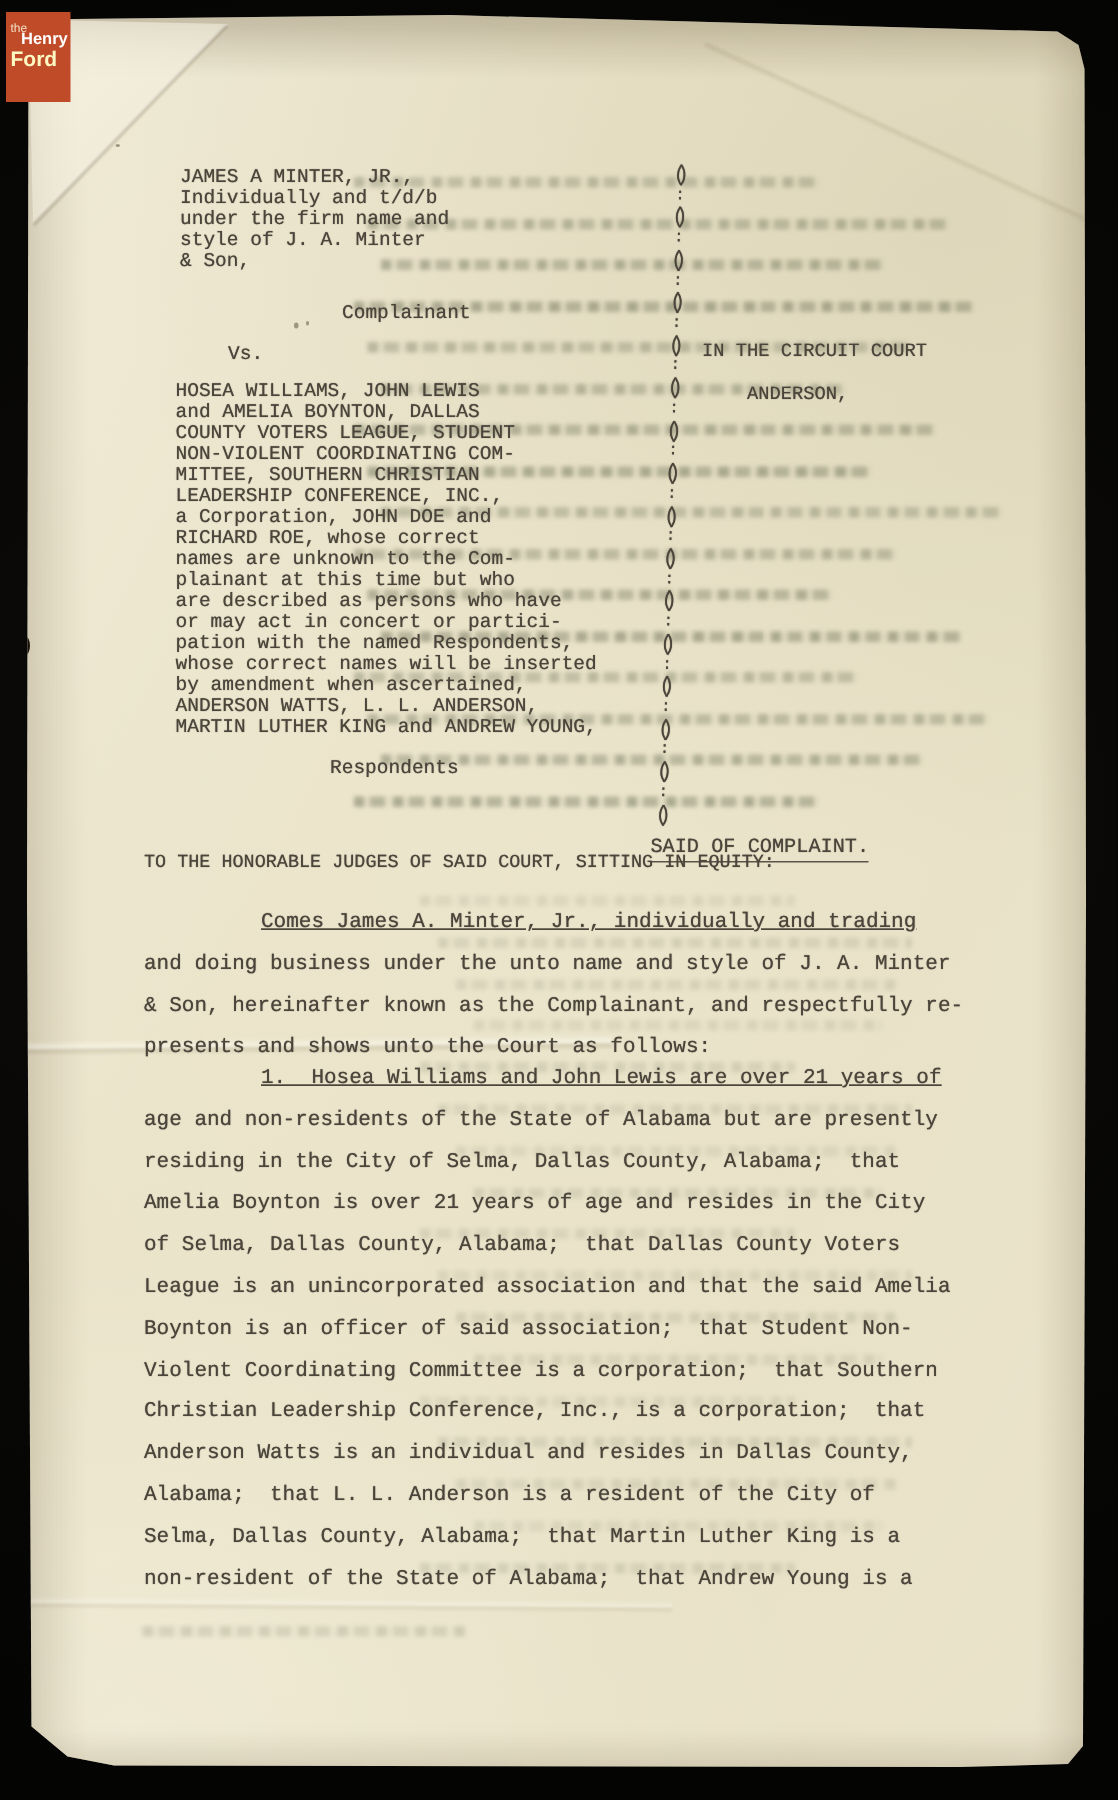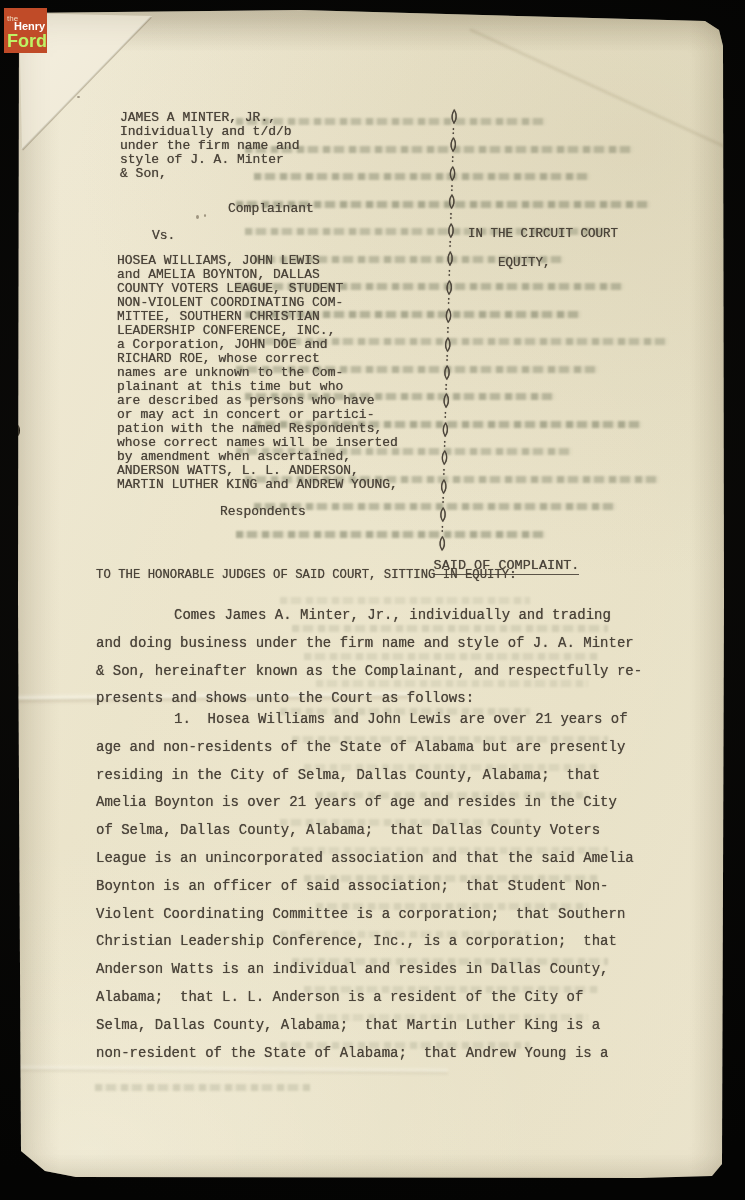--- a/index.html
+++ b/index.html
@@ -62,28 +62,28 @@
     transform:rotate(1.6deg);transform-origin:top center;}
   .divider-col .lens{display:block;letter-spacing:-.45em;transform:scaleY(1.12);margin-right:.4em;}
   .divider-col .sep{display:block;font-size:11px;line-height:8px;}
   .cap-court{left:468px;top:220px;font-size:12.5px;line-height:29px;}
   .heading{left:385px;top:543px;font-size:13.5px;}
   .heading span{border-bottom:1.5px solid rgba(75,68,58,.9);padding-bottom:1px;}
   .salutation{left:96px;top:568px;font-size:12.3px;}
   .body-block{left:96px;font-size:14px;line-height:27.8px;}
   .body-intro{top:602px;}
   .body-item1{top:706px;}
-  .body-block > div:first-child{text-indent:78px;}
+  .body-block > div:first-child{text-indent:78px;text-decoration:underline;}
   
-  .logo{position:absolute;left:4px;top:8px;width:43px;height:45px;background:#c04b28;
+  .logo{position:absolute;left:4px;top:8px;width:43px;height:60px;background:#c04b28;
     font-family:"Liberation Sans","DejaVu Sans",sans-serif;}
   .logo span{position:absolute;line-height:1;}
   .logo-the{left:3px;top:7px;font-size:8px;color:#f2dfc4;}
   .logo-henry{left:10px;top:13px;font-size:11px;font-weight:700;color:#fff;}
-  .logo-ford{left:3px;top:24px;font-size:18px;font-weight:700;color:#bef264;}
+  .logo-ford{left:3px;top:24px;font-size:14px;font-weight:700;color:#fef9c3;}
 </style>
 </head>
 <body>
 
 <div class="stage">
   <div class="paper">
     <div class="inner-shade"></div>
     <div class="fold"></div>
     <div class="fold-line"></div>
     <div class="crease crease-mid"></div>
@@ -130,27 +130,27 @@
         <div class="bleed-line" style="top: 1041.8px; left: 280px; width: 250px; opacity: 0.24;"></div>
         <div class="bleed-line" style="top: 1084px; left: 95px; width: 215px; opacity: 0.28;"></div>
       </div>
 
     <div class="ink cap-complainant"><div>JAMES A MINTER, JR.,</div><div>Individually and t/d/b</div><div>under the firm name and</div><div>style of J. A. Minter</div><div>&amp; Son,</div></div>
     <div class="ink cap-label-complainant">Complainant</div>
     <div class="ink cap-vs">Vs.</div>
     <div class="ink cap-respondents"><div>HOSEA WILLIAMS, JOHN LEWIS</div><div>and AMELIA BOYNTON, DALLAS</div><div>COUNTY VOTERS LEAGUE, STUDENT</div><div>NON-VIOLENT COORDINATING COM-</div><div>MITTEE, SOUTHERN CHRISTIAN</div><div>LEADERSHIP CONFERENCE, INC.,</div><div>a Corporation, JOHN DOE and</div><div>RICHARD ROE, whose correct</div><div>names are unknown to the Com-</div><div>plainant at this time but who</div><div>are described as persons who have</div><div>or may act in concert or partici-</div><div>pation with the named Respondents,</div><div>whose correct names will be inserted</div><div>by amendment when ascertained,</div><div>ANDERSON WATTS, L. L. ANDERSON,</div><div>MARTIN LUTHER KING and ANDREW YOUNG,</div></div>
     <div class="ink cap-label-respondents">Respondents</div>
     <div class="ink divider-col" id="divider"><span class="lens">()</span><span class="sep">:</span><span class="lens">()</span><span class="sep">:</span><span class="lens">()</span><span class="sep">:</span><span class="lens">()</span><span class="sep">:</span><span class="lens">()</span><span class="sep">:</span><span class="lens">()</span><span class="sep">:</span><span class="lens">()</span><span class="sep">:</span><span class="lens">()</span><span class="sep">:</span><span class="lens">()</span><span class="sep">:</span><span class="lens">()</span><span class="sep">:</span><span class="lens">()</span><span class="sep">:</span><span class="lens">()</span><span class="sep">:</span><span class="lens">()</span><span class="sep">:</span><span class="lens">()</span><span class="sep">:</span><span class="lens">()</span><span class="sep">:</span><span class="lens">()</span></div>
-    <div class="ink cap-court"><div>IN THE CIRCUIT COURT</div><div>    EQUITY,</div></div>
+    <div class="ink cap-court"><div>IN THE CIRCUIT COURT</div><div>    ANDERSON,</div></div>
 
     <div class="ink heading">
       <span>SAID OF COMPLAINT.</span>
     </div>
     <div class="ink salutation">TO THE HONORABLE JUDGES OF SAID COURT, SITTING IN EQUITY:</div>
-    <div class="ink body-block body-intro"><div>Comes James A. Minter, Jr., individually and trading</div><div>and doing business under the firm name and style of J. A. Minter</div><div>&amp; Son, hereinafter known as the Complainant, and respectfully re-</div><div>presents and shows unto the Court as follows:</div></div>
+    <div class="ink body-block body-intro"><div>Comes James A. Minter, Jr., individually and trading</div><div>and doing business under the unto name and style of J. A. Minter</div><div>&amp; Son, hereinafter known as the Complainant, and respectfully re-</div><div>presents and shows unto the Court as follows:</div></div>
     <div class="ink body-block body-item1"><div>1.  Hosea Williams and John Lewis are over 21 years of</div><div>age and non-residents of the State of Alabama but are presently</div><div>residing in the City of Selma, Dallas County, Alabama;  that</div><div>Amelia Boynton is over 21 years of age and resides in the City</div><div>of Selma, Dallas County, Alabama;  that Dallas County Voters</div><div>League is an unincorporated association and that the said Amelia</div><div>Boynton is an officer of said association;  that Student Non-</div><div>Violent Coordinating Committee is a corporation;  that Southern</div><div>Christian Leadership Conference, Inc., is a corporation;  that</div><div>Anderson Watts is an individual and resides in Dallas County,</div><div>Alabama;  that L. L. Anderson is a resident of the City of</div><div>Selma, Dallas County, Alabama;  that Martin Luther King is a</div><div>non-resident of the State of Alabama;  that Andrew Young is a</div></div>
 
     <div class="paper-shadow"></div>
   </div>
 
   <div class="logo">
     <span class="logo-the">the</span>
     <span class="logo-henry">Henry</span>
     <span class="logo-ford">Ford</span>
   </div>

